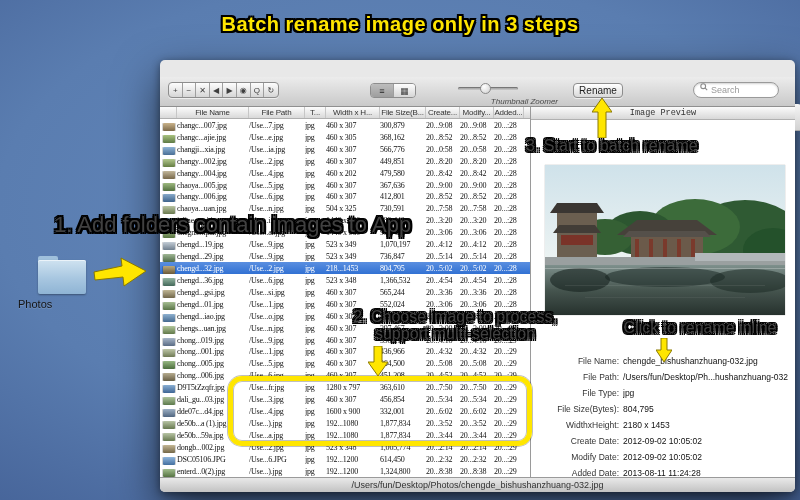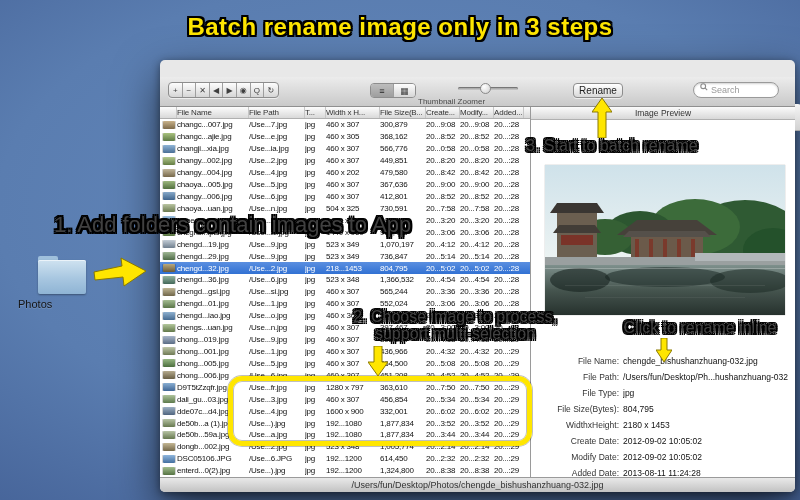--- a/index.html
+++ b/index.html
@@ -5,21 +5,21 @@
   * { margin:0; padding:0; box-sizing:border-box; }
   html,body { width:800px; height:500px; overflow:hidden; }
   body{
     font-family:"Liberation Sans", sans-serif;
     position:relative;
     background:radial-gradient(ellipse 120% 110% at 50% 42%, #6388bc 0%, #5a7db0 42%, #47659a 68%, #2c4370 86%, #152744 100%);
   }
   
   .banner{
     position:absolute; left:0; top:13px; width:100%;
-    text-align:center; font-size:24px; font-weight:bold; color:#ffe600;
+    text-align:center; font-size:20px; font-weight:bold; color:#ffe600;
     letter-spacing:.5px;
     text-shadow:-2px -2px 0 #000,2px -2px 0 #000,-2px 2px 0 #000,2px 2px 0 #000,
                 -2px 0 0 #000,2px 0 0 #000,0 -2px 0 #000,0 2px 0 #000;
   }
   
   .folder{ position:absolute; left:38px; top:256px; width:48px; height:38px; }
   .folder .tab{ position:absolute; left:0; top:0; width:20px; height:7px; background:#9fc0dc; border-radius:2px 2px 0 0; }
   .folder .bodyp{ position:absolute; left:0; top:4px; width:48px; height:34px; border-radius:2px;
     background:linear-gradient(#cfe2f0, #a7c6e0 55%, #8fb4d4); box-shadow:inset 0 1px 0 rgba(255,255,255,.6), 0 1px 2px rgba(0,0,0,.35); }
   .folder-label{ position:absolute; left:18px; top:298px; width:90px; font-size:11px; color:#141414;
@@ -58,51 +58,51 @@
     border:1px solid #8d8d8d; border-radius:4px; overflow:hidden; }
   .seg{ width:22px; display:flex; align-items:center; justify-content:center; font-size:9px; color:#444;
     background:linear-gradient(#fdfdfd,#d6d6d6); }
   .seg.sel{ background:linear-gradient(#bdbdbd,#9e9e9e); color:#222; }
   .seg+.seg{ border-left:1px solid #9e9e9e; }
   .zoomer{ position:absolute; left:298px; top:6px; width:60px; }
   .zoomer .track{ position:relative; height:3px; margin-top:4px; border-radius:2px;
     background:linear-gradient(#9a9a9a,#c9c9c9); box-shadow:inset 0 1px 1px rgba(0,0,0,.3); }
   .zoomer .knob{ position:absolute; left:22px; top:-4px; width:11px; height:11px; border-radius:50%;
     background:radial-gradient(circle at 35% 30%, #ffffff, #cfcfcf); border:1px solid #8a8a8a; }
-  .zoomer-label{ position:absolute; left:258px; top:20px; width:140px; text-align:left; font-size:8px; color:#4a4a4a; }
+  .zoomer-label{ position:absolute; left:258px; top:20px; width:140px; text-align:right; font-size:8px; color:#4a4a4a;font-style:italic; }
   .rename-btn{ position:absolute; left:413px; top:6px; width:50px; height:15px;
     border:1px solid #8d8d8d; border-radius:4px; background:linear-gradient(#ffffff,#d9d9d9);
     font-size:10px; color:#222; text-align:center; line-height:14px; box-shadow:0 1px 0 rgba(255,255,255,.6); }
   .search{ position:absolute; left:533px; top:5px; width:86px; height:16px; border-radius:9px;
     border:1px solid #9a9a9a; background:#fff; display:flex; padding:0 6px;
     box-shadow:inset 0 1px 2px rgba(0,0,0,.18); }
   .search svg{ flex:0 0 auto; margin-right:3px; }
   .search input{ border:none; outline:none; width:60px; font-size:9px; color:#333; background:transparent;
     font-family:"Liberation Sans",sans-serif; }
   .search input::placeholder{ color:#9a9a9a; }
   
   .content{ position:absolute; left:0; top:47px; width:100%; height:370px; background:#fff; overflow:hidden; }
   .thead{ position:absolute; left:0; top:0; width:370px; height:12px; display:flex;
     background:linear-gradient(#fcfcfc,#d9d9d9); border-bottom:1px solid #b0b0b0; }
-  .th{ font-size:8px; color:#333; text-align:left; line-height:11px; border-right:1px solid #c6c6c6;
+  .th{ font-size:8px; color:#333; text-align:center; line-height:11px; border-right:1px solid #c6c6c6;
     overflow:hidden; white-space:nowrap; letter-spacing:-.2px; }
   .rows{ position:absolute; left:0; top:12px; width:370px; height:358px; }
-  .trow{ display:flex; height:11.93px; align-items:center; background:#fff; }
+  .trow{ display:flex; height:11.93px; align-items:flex-end; background:#fff;font-family:Liberation Serif, serif; }
   .trow.selected{ background:linear-gradient(#5a8fe0,#3171d3); }
   .trow.selected .cell{ color:#fff; }
   .cell{ font-size:8px; color:#111; white-space:nowrap; overflow:hidden; letter-spacing:-.2px; line-height:11px; }
   .thumbcell{ display:flex; align-items:center; justify-content:center; }
   .thumb{ width:12px; height:8px; border-radius:1px; box-shadow:0 0 0 .5px rgba(0,0,0,.35); }
   
   .w0{width:17px;} .w1{width:72px;} .w2{width:56px;} .w3{width:21px;} .w4{width:54px;}
   .w5{width:46px;} .w6{width:34px;} .w7{width:34px;} .w8{width:30px;}
   
   .preview{ position:absolute; left:370px; top:0; width:265px; height:370px; background:#fff; border-left:1px solid #9a9a9a; }
   .preview-head{ height:13px; background:linear-gradient(#fbfbfb,#d8d8d8); border-bottom:1px solid #b0b0b0;
-    text-align:center; font-size:8.5px; color:#333; line-height:12px; }
+    text-align:center; font-size:8.5px; color:#333; line-height:12px;font-family:Liberation Mono, monospace; }
   .photo{ position:absolute; left:14px; top:58px; width:240px; height:150px; box-shadow:0 0 1px rgba(0,0,0,.4); }
   .details{ position:absolute; left:0; top:246px; width:100%; }
   .detail-row{ display:flex; height:16px; align-items:center; }
   .dlabel{ width:92px; text-align:right; font-size:8.5px; color:#333; padding-right:4px; white-space:nowrap; }
   .dvalue{ font-size:8.5px; color:#111; white-space:nowrap; overflow:hidden; width:165px; }
   
   .statusbar{ position:absolute; left:0; bottom:0; width:100%; height:15px;
     border-radius:0 0 5px 5px; background:linear-gradient(#e9e9e9,#c2c2c2);
     border-top:1px solid #9a9a9a; text-align:center; font-size:9px; color:#333; line-height:14px; }
   

